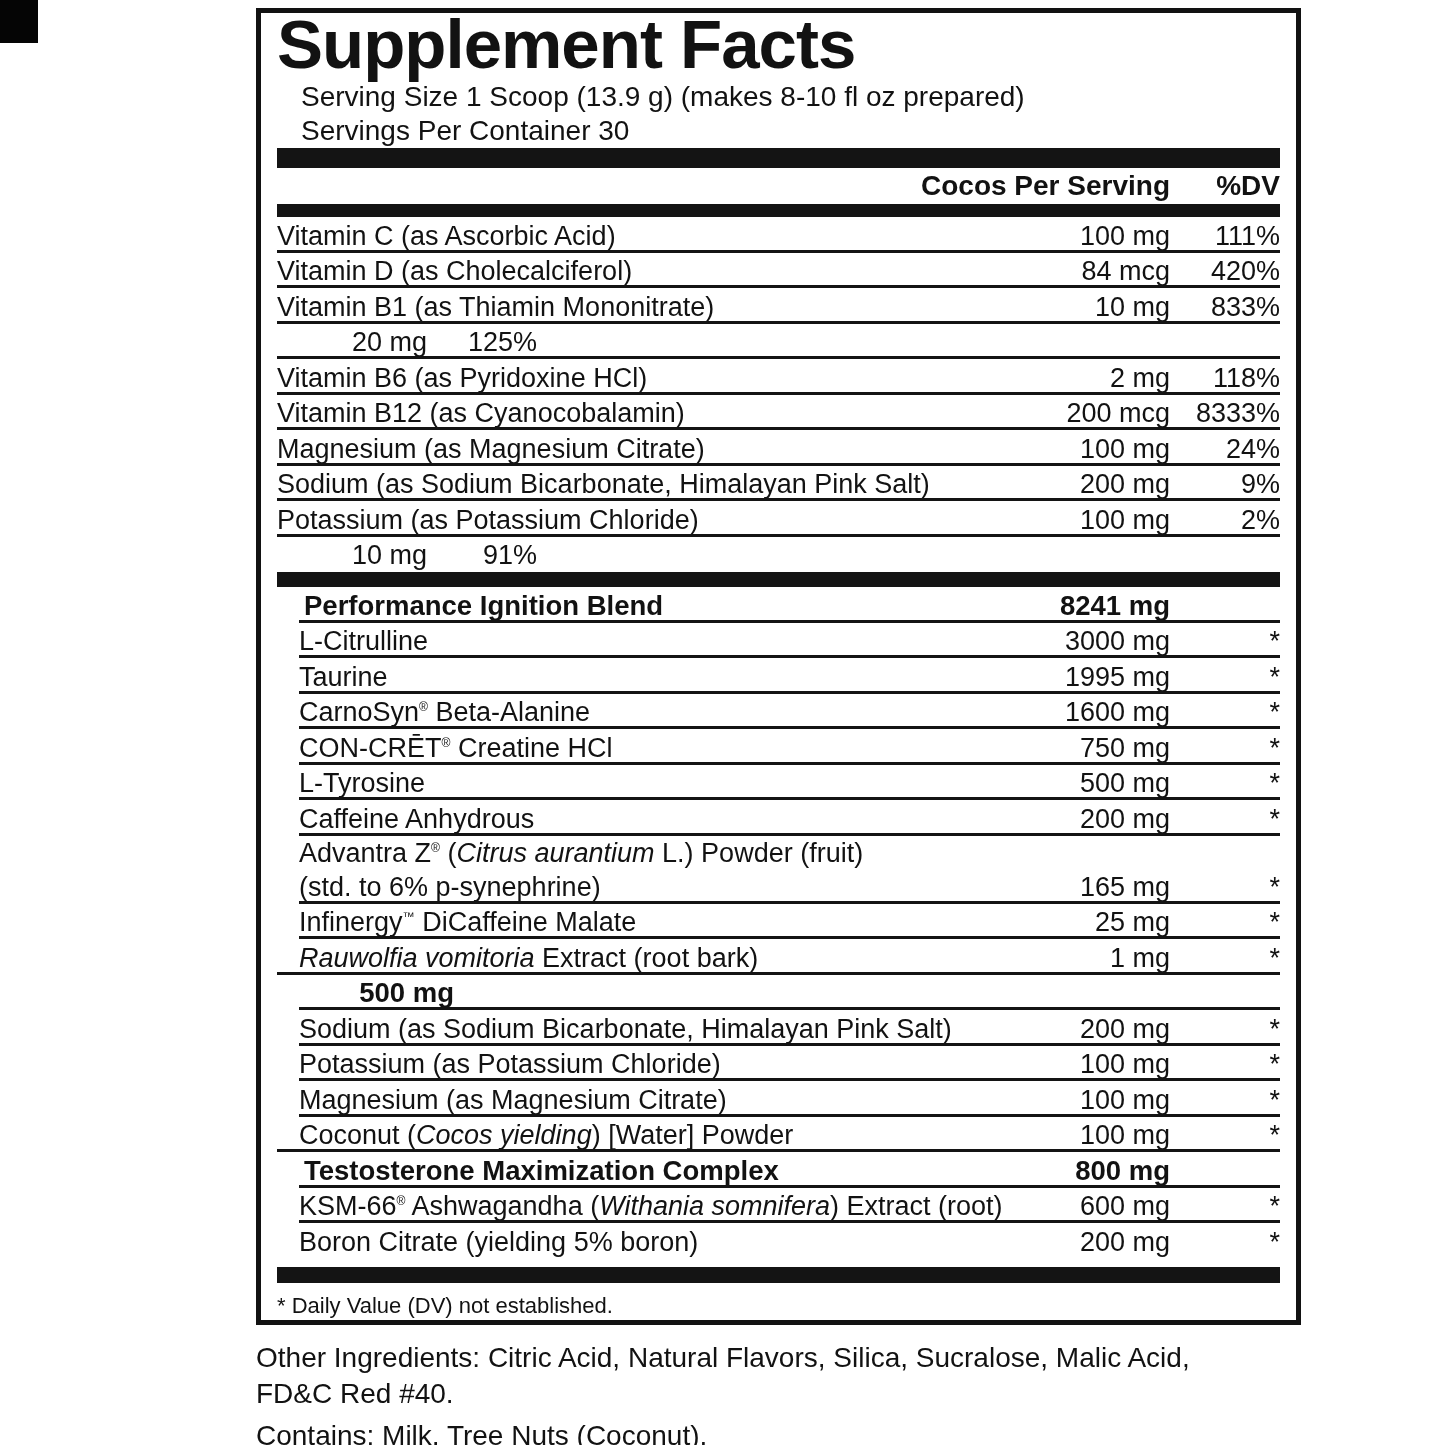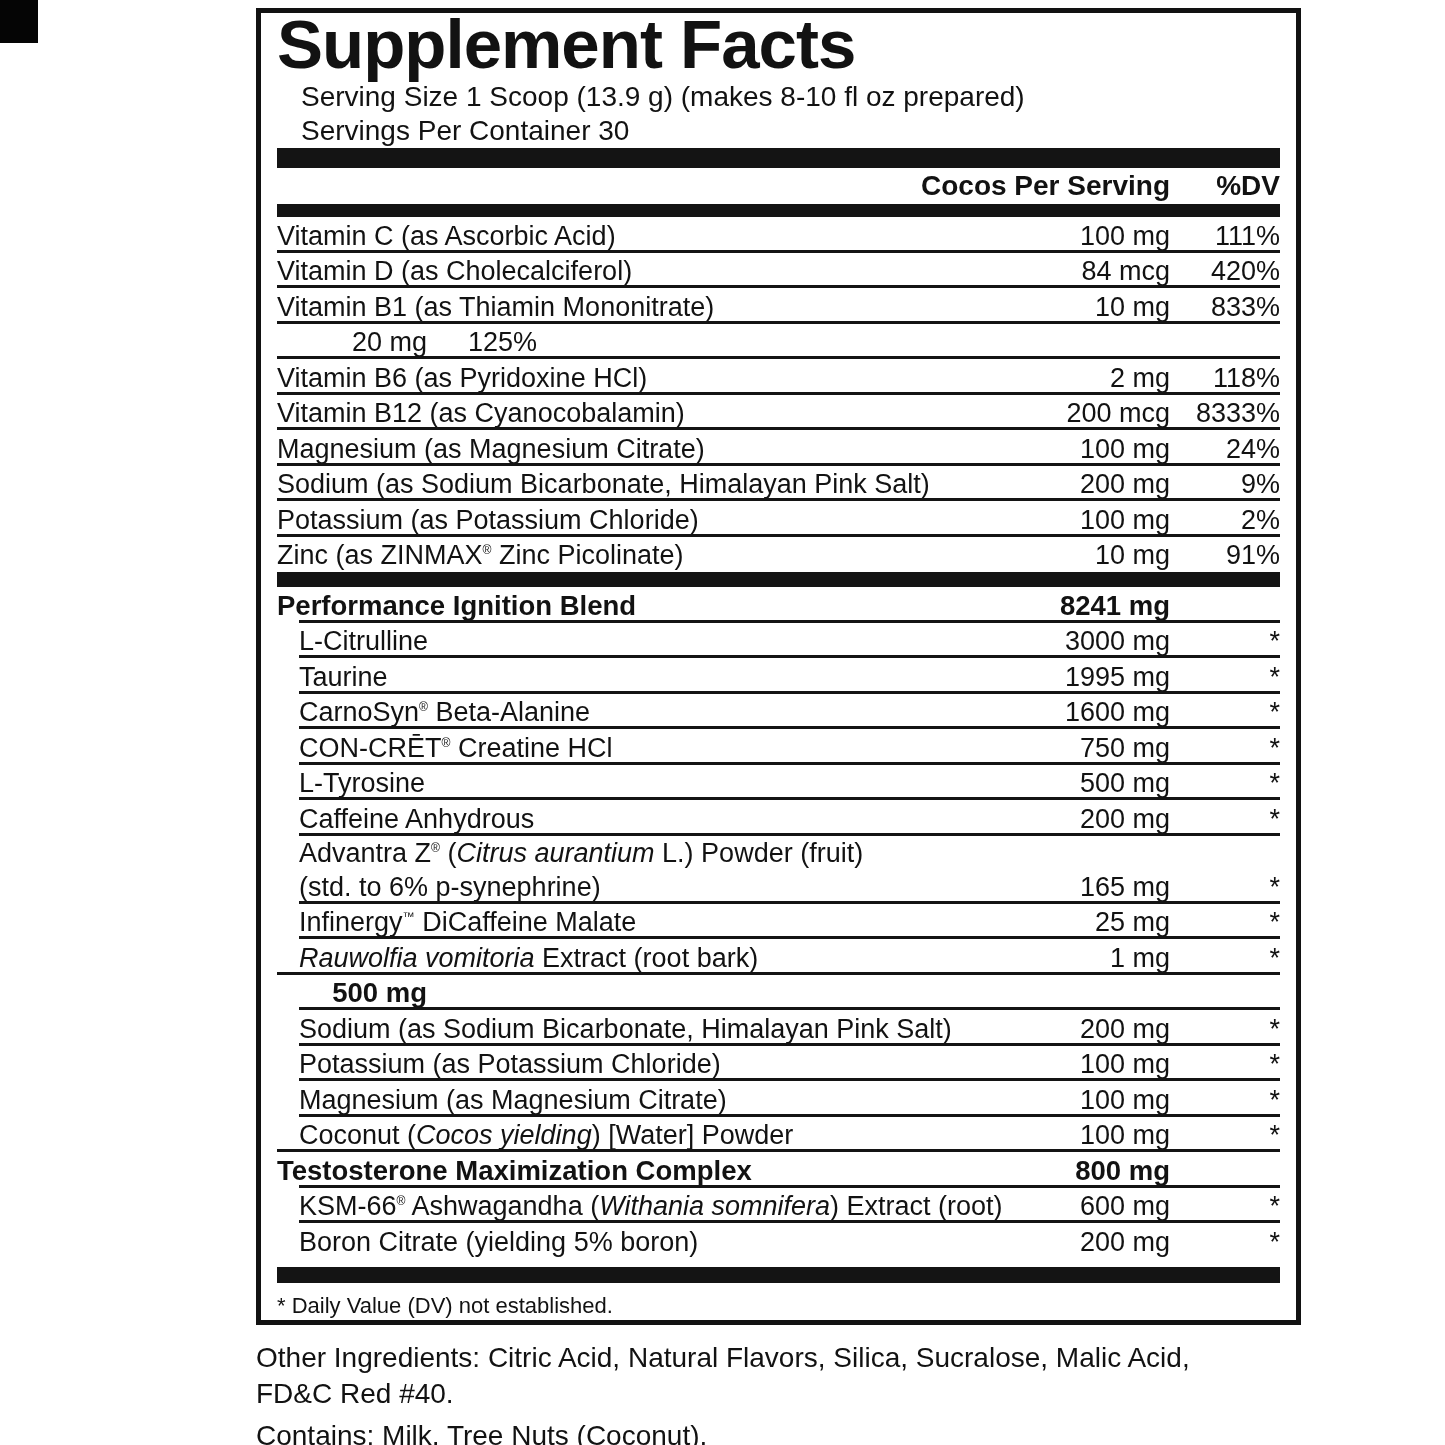--- a/index.html
+++ b/index.html
@@ -39,21 +39,21 @@
     content:""; position:absolute; left:0; right:0; bottom:0;
     height:3px; background:#141414;
   }
   .row.line-indent::after { left:22px; }
   .row.line-none::after { display:none; }
   .row .name { flex:1; white-space:nowrap; min-width:0; }
   .row.sub .name { padding-left:22px; }
   .row .amount { width:150px; text-align:right; white-space:nowrap; }
   .row .dv { width:110px; text-align:right; white-space:nowrap; }
   .row.blend-head { font-weight:bold; }
-  .row.blend-head .name, .row.blend-head .amount { font-size:27.5px; }
+  .row.blend-head .name, .row.blend-head .amount { font-size:27.5px;margin-left:27px; }
 
   sup { font-size:0.45em; vertical-align:super; line-height:0; }
   i { font-style:italic; }
 
   .footnote { font-size:22px; line-height:36px; padding-top:5px; }
 
   .below { position:absolute; left:256px; top:1340px; width:940px; font-size:28px; line-height:36px; }
   .below .contains { margin-top:6px; }
 </style>
 </head>
@@ -116,21 +116,20 @@
           <span class="name"><span>Sodium (as Sodium Bicarbonate, Himalayan Pink Salt)</span></span>
           <span class="amount">200 mg</span>
           <span class="dv">9%</span>
         </div>
         <div class="row line-full">
           <span class="name"><span>Potassium (as Potassium Chloride)</span></span>
           <span class="amount">100 mg</span>
           <span class="dv">2%</span>
         </div>
         <div class="row line-none">
-          <span class="name"><span>Zinc (as ZINMAX</span><sup>®</sup><span> Zinc Picolinate)</span></span>
           <span class="amount">10 mg</span>
           <span class="dv">91%</span>
         </div>
       </div>
 
     <div class="bar bar3"></div>
 
     <div id="blend-rows">
         <div class="row blend-head line-indent">
           <span class="name"><span>Performance Ignition Blend</span></span>

